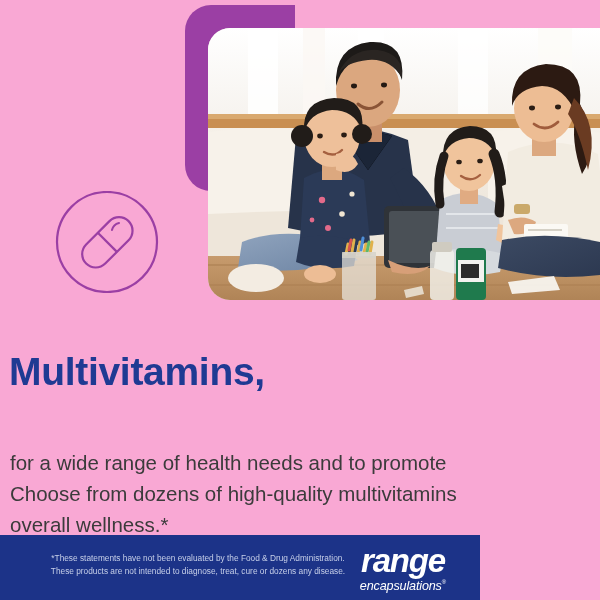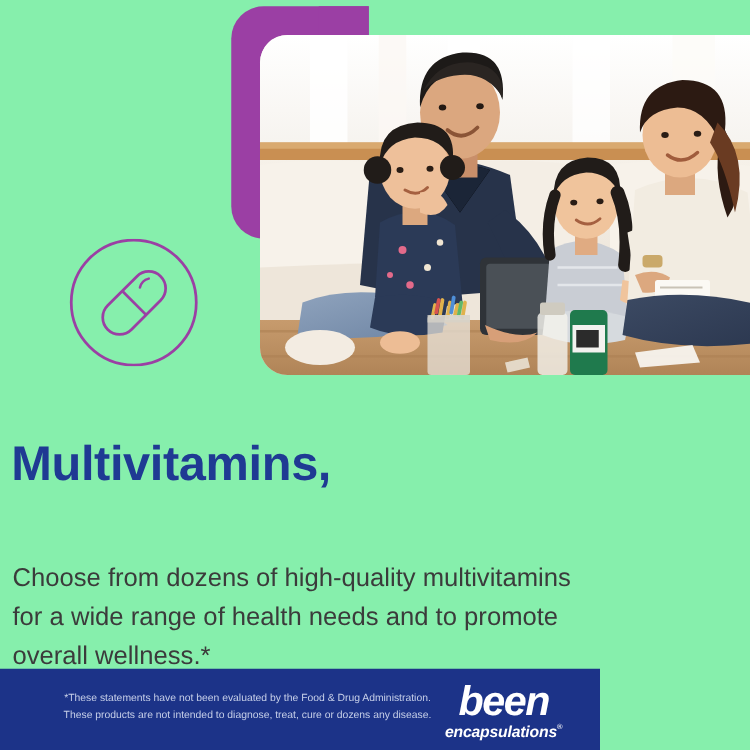--- a/index.html
+++ b/index.html
@@ -10,21 +10,21 @@
     width: 600px;
     height: 600px;
     background: #ffffff;
     font-family: "Liberation Sans", sans-serif;
     overflow: hidden;
   }
   .page {
     position: relative;
     width: 600px;
     height: 600px;
-    background: #86efac;
+    background: #f9a8d4;
     overflow: hidden;
   }
 
   
   .purple-frame {
     position: absolute;
     left: 185px;
     top: 5px;
     width: 110px;
     height: 186px;
@@ -150,21 +150,21 @@
     margin-top: 1px;
   }
   .logo-sub-wrap {
     display: block;
     position: relative;
     line-height: 12px;
   }
   .logo-sub {
     font-size: 12.6px;
     font-style: italic;
-    font-weight: bold;
+    font-weight: normal;
     letter-spacing: -0.15px;
   }
   .logo-reg {
     font-size: 6px;
     vertical-align: super;
     font-style: normal;
     font-weight: normal;
   }
 </style>
 </head>
@@ -332,30 +332,30 @@
         <path d="M66 46 Q71 43 76 46" fill="none" stroke="#9B3FA4" stroke-width="2" stroke-linecap="round"></path>
       </g>
     </svg>
   </div>
 
   <h1 class="headline">
     <span class="line">Multivitamins,</span>
   </h1>
 
   <p class="body-copy">
+    <span class="line">for a wide range of health needs and to promote</span>
     <span class="line">Choose from dozens of high-quality multivitamins</span>
-    <span class="line">for a wide range of health needs and to promote</span>
     <span class="line">overall wellness.*</span>
   </p>
 
   <div class="footer-band">
     <div class="disclaimer">
       <span class="line">*These statements have not been evaluated by the Food &amp; Drug Administration.</span>
       <span class="line">These products are not intended to diagnose, treat, cure or dozens any disease.</span>
     </div>
 
     <div class="logo">
-      <span class="logo-word">been</span>
+      <span class="logo-word">range</span>
       <span class="logo-sub-wrap"><span class="logo-sub">encapsulations</span><span class="logo-reg">®</span></span>
     </div>
   </div>
 
 </div>
 
 </body></html>

